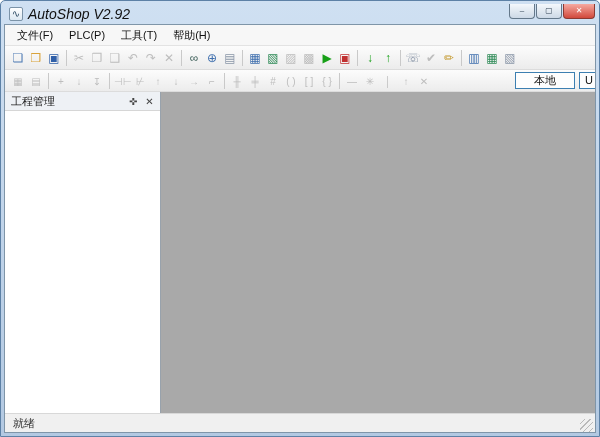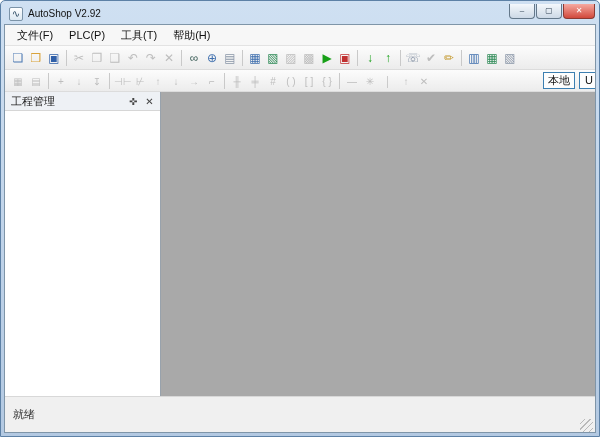--- a/index.html
+++ b/index.html
@@ -5,21 +5,21 @@
   * { box-sizing: border-box; margin: 0; padding: 0; user-select: none; }
   html,body { width:600px; height:437px; overflow:hidden;
               font-family:"Liberation Sans","DejaVu Sans",sans-serif; }
   .frame { position:absolute; inset:0; background:linear-gradient(#cfe0f2,#b3c9e2);
            border:1px solid #5d81a6; border-radius:5px 5px 0 0; }
   
   .titlebar { height:22px; display:flex; align-items:center; gap:5px; padding:3px 4px 0 8px; }
   .app-icon { width:14px; height:14px; background:linear-gradient(#ffffff,#dce8f2);
               border:1px solid #7b93a8; border-radius:2px; font-size:10px; line-height:12px;
               text-align:center; color:#2b4a63; }
-  .title { font-size:10px; color:#111; }
+  .title { font-size:14px; color:#111;font-style:italic; }
   .win-controls { margin-left:auto; display:flex; align-self:flex-start; }
   .win-btn { width:26px; height:15px; border:1px solid #64788a; border-top:none;
              border-radius:0 0 4px 4px; font-size:8px; line-height:13px; text-align:center;
              color:#2c3e50; background:linear-gradient(#f4f8fc,#cdd9e6); margin-left:1px; }
   .win-btn.close { width:32px; background:linear-gradient(#f6a9a0,#d1493c); color:#fff;
                    border-color:#8c3a32; }
   
   .client { position:absolute; left:3px; right:3px; top:23px; bottom:3px;
             border:1px solid #7f95a8; background:#f0f0f0; display:flex; flex-direction:column; }
   .menubar { height:21px; display:flex; align-items:center; padding:0 4px;
@@ -30,37 +30,37 @@
              background:linear-gradient(#fcfcfc,#ececec); border-bottom:1px solid #dcdcdc;
              overflow:hidden; flex-shrink:0; }
   .tb1 { height:24px; }
   .tb2 { height:22px; }
   .tb-btn { width:18px; height:18px; line-height:17px; text-align:center; font-size:12px;
             flex-shrink:0; border:1px solid transparent; border-radius:2px; white-space:nowrap; }
   .tb2 .tb-btn { font-size:10px; }
   .tb-btn.disabled { opacity:.85; }
   .tb-sep { width:1px; height:16px; background:#c9c9c9; margin:0 3px; flex-shrink:0; }
   .tb-spacer { flex:1; }
-  .mode-btn { height:17px; padding:0 4px; font-size:11px; color:#111; background:#fdfdfd;
+  .mode-btn { height:17px; padding:0 18px; font-size:11px; color:#111; background:#fdfdfd;
               border:1px solid #3c7fb1; flex-shrink:0; margin-left:4px; line-height:15px; }
   .mode-btn.partial { width:30px; padding:0 5px; margin-right:-18px; text-align:left; }
   
   .content { flex:1; display:flex; min-height:0; }
   .panel { width:156px; background:#a21caf; border-right:1px solid #98a2ac;
            display:flex; flex-direction:column; flex-shrink:0; }
   .panel-header { height:19px; display:flex; align-items:center; gap:3px;
                   padding:0 4px 0 6px; background:#eef1f5; border-bottom:1px solid #d6d6d6;
                   font-size:11px; color:#222; flex-shrink:0; }
   .panel-header .sp { flex:1; }
   .panel-glyph { width:13px; height:13px; font-size:10px; line-height:13px; text-align:center;
                  color:#444; }
   .panel-body { flex:1; background:#fff; }
   .workspace { flex:1; background:#a9a9a9; }
   
-  .statusbar { height:36px; display:flex; align-items:center; background:#f0f0f0;
+  .statusbar { height:19px; display:flex; align-items:center; background:#f0f0f0;
                border-top:1px solid #d8d8d8; font-size:11px; color:#333; padding:0 2px 0 8px;
                flex-shrink:0; }
   .status-spacer { flex:1; }
   .resize-grip { width:13px; height:13px; align-self:flex-end;
                  background:repeating-linear-gradient(135deg, transparent 0 3px, #b9b9b9 3px 4px); }
 </style>
 </head>
 <body>
 
 <div class="frame">

